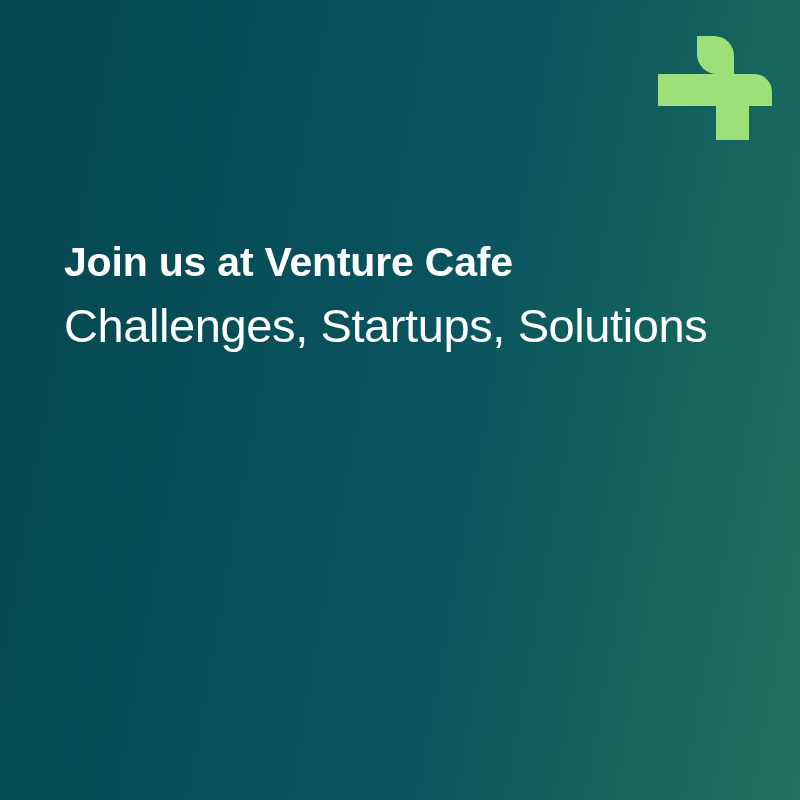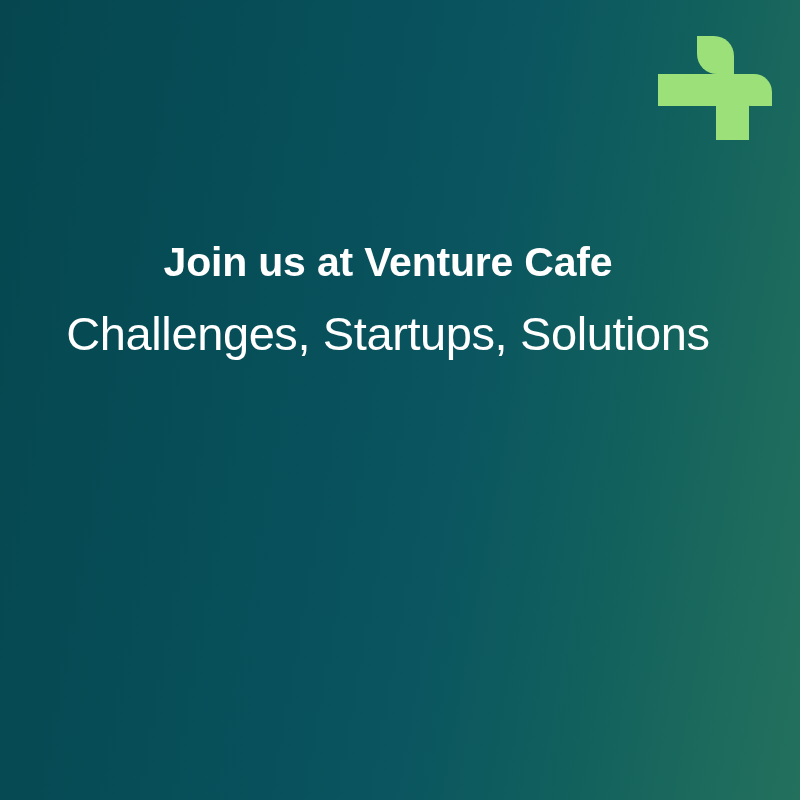--- a/index.html
+++ b/index.html
@@ -34,24 +34,24 @@
     top:16px;
     right:26px;
     width:118px;
     height:124px;
   }
   #logo svg { display:block; width:100%; height:100%; }
 
   
   #copy {
     position:absolute;
-    right:82px;
+    right:76px;
     top:238px;
     width:660px;
-    text-align:center;
+    text-align:left;
   }
 
   .eyebrow {
     color:#ffffff;
     font-size:41px;
     font-weight:bold;
     line-height:1.18;
     letter-spacing:-0.2px;
     white-space:nowrap;
   }
@@ -64,21 +64,21 @@
     letter-spacing:-0.7px;
     margin-top:4px;
   }
 
   .subhead {
     color:#ffffff;
     font-size:47px;
     font-weight:normal;
     line-height:1.2;
     letter-spacing:-0.4px;
-    margin-top:20px;
+    margin-top:12px;
     white-space:nowrap;
   }
 </style>
 </head>
 <body>
 
 <div id="poster">
 
   <div id="logo">
     <svg viewBox="0 0 118 124" xmlns="http://www.w3.org/2000/svg" aria-hidden="true">

